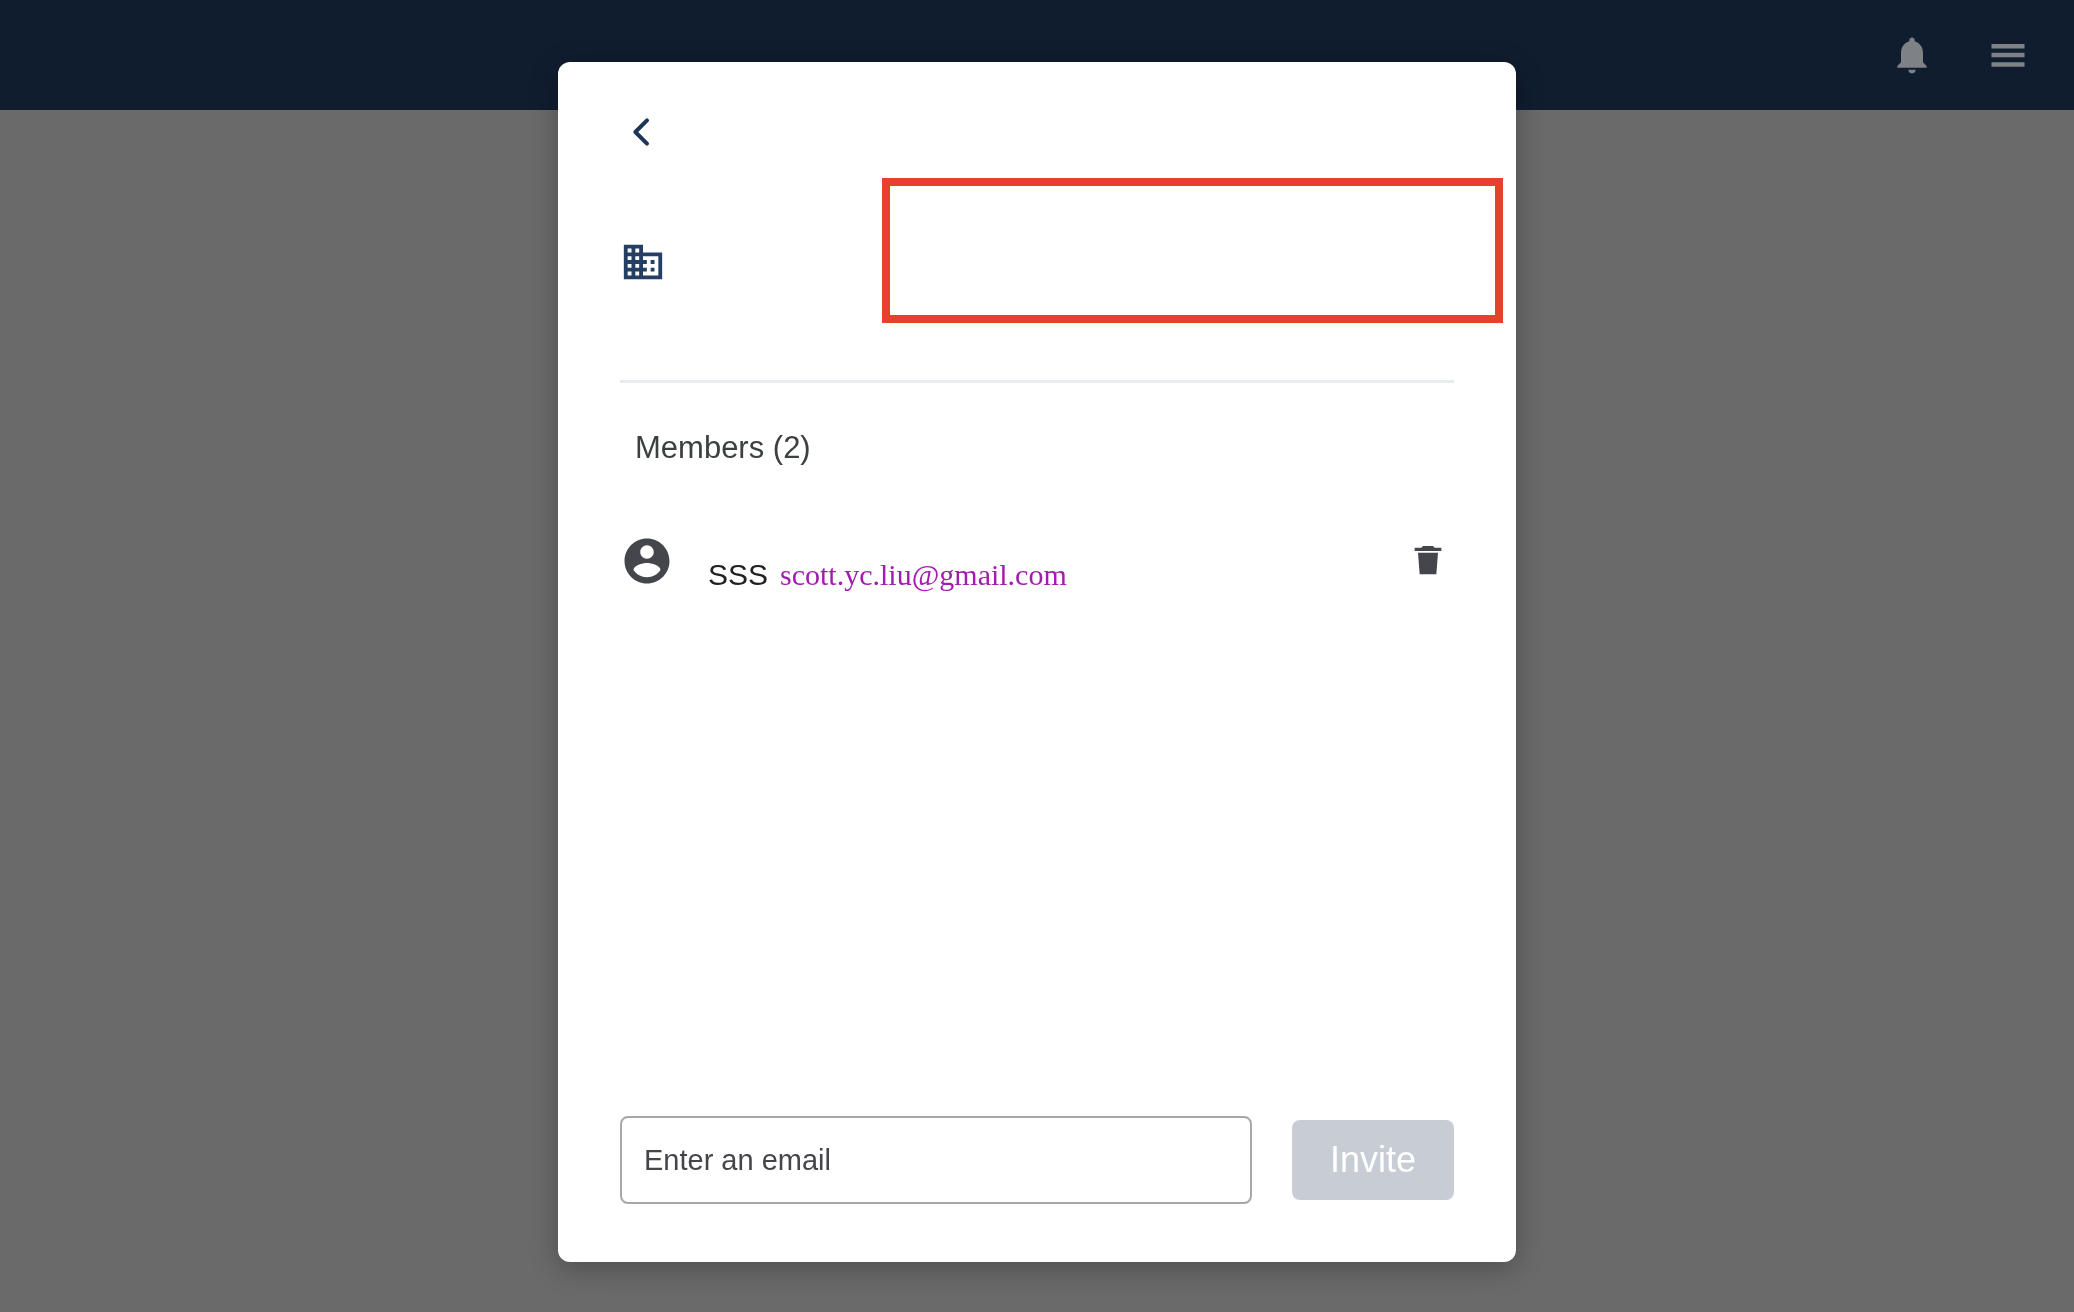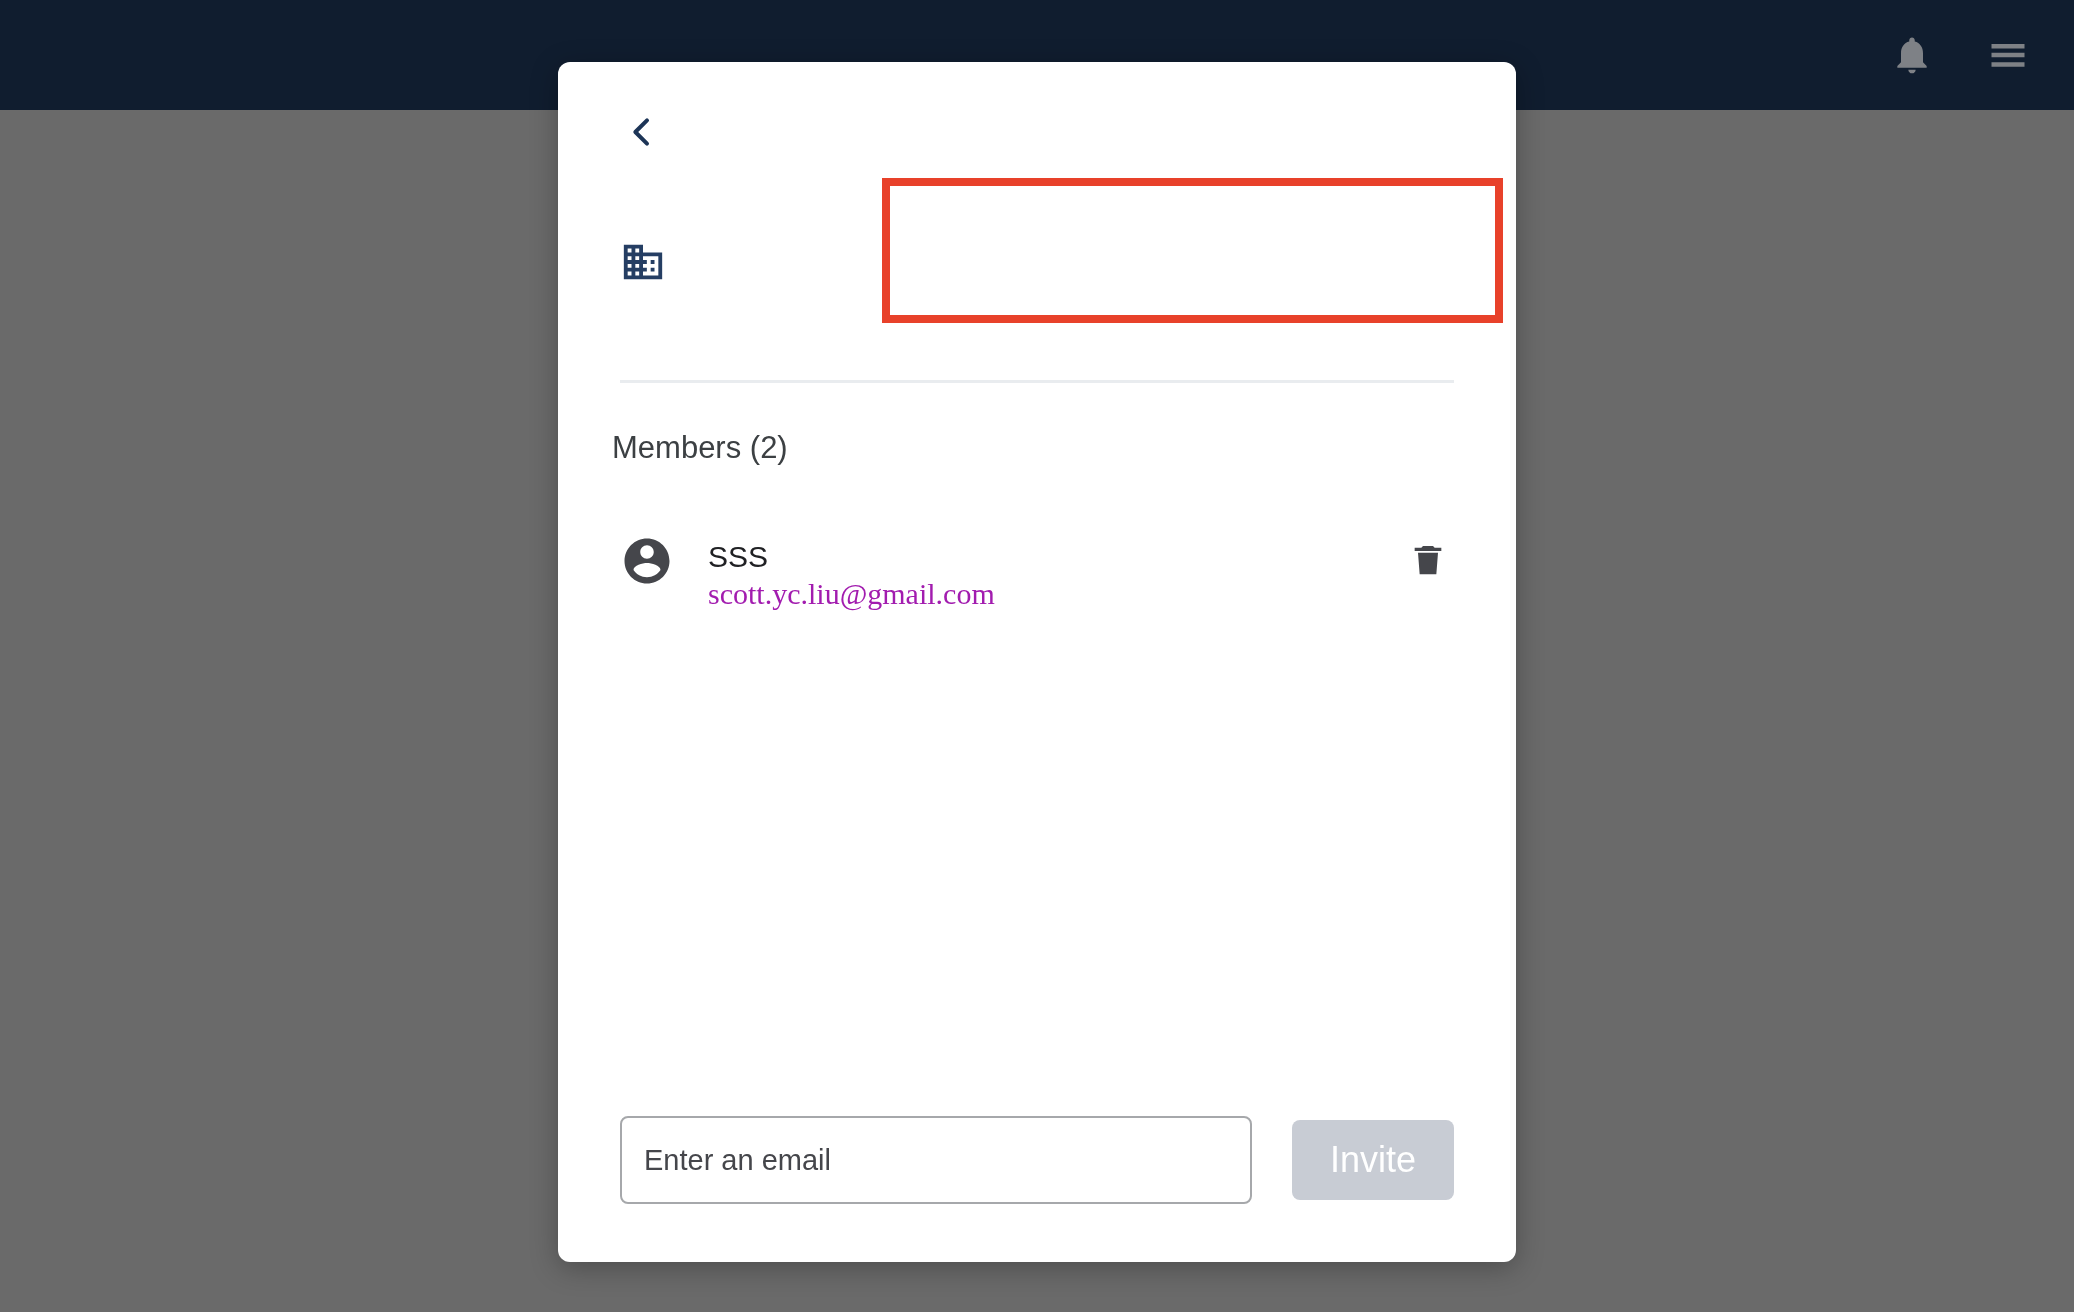--- a/index.html
+++ b/index.html
@@ -118,36 +118,36 @@
   #highlight-box {
     position: absolute;
     left: 324px; top: 116px;
     width: 621px; height: 145px;
     border: 8px solid #e8412a;
     pointer-events: none;
   }
 
   
   #members-title {
-    position: absolute; left: 54px; top: 368px;
+    position: absolute; left: 77px; top: 368px;
     font-size: 31px; color: #3c4043;
   }
   #members-list {
     position: absolute; left: 0; top: 434px;
     width: 958px;
   }
   .member-row {
     position: relative;
     height: 130px;
     display: flex; align-items: center;
     padding: 0 62px;
   }
   .member-avatar { width: 54px; height: 54px; flex: 0 0 54px; }
   .member-avatar svg { width: 54px; height: 54px; fill: #45464b; }
-  .member-text { margin-left: 34px; display: flex; flex-direction: column; gap: 5px; margin-top: 28px; }
+  .member-text { margin-left: 34px; display: flex; flex-direction: row; gap: 12px; margin-top: 28px; }
   .member-name { font-size: 30px; color: #202124; line-height: 1.05; }
   .member-email { font-size: 30px; color: #a21caf; line-height: 1.05; font-family: Liberation Serif, serif; }
   .member-action { margin-left: auto; display: flex; align-items: center; }
   .trash-btn { background: none; border: none; cursor: pointer; padding: 0;
                display: flex; align-items: center; justify-content: center;
                width: 52px; height: 52px; }
   .trash-btn svg { width: 40px; height: 40px; fill: #45464b; }
   .owner-label { font-size: 29px; color: #7b8495; }
 
   

